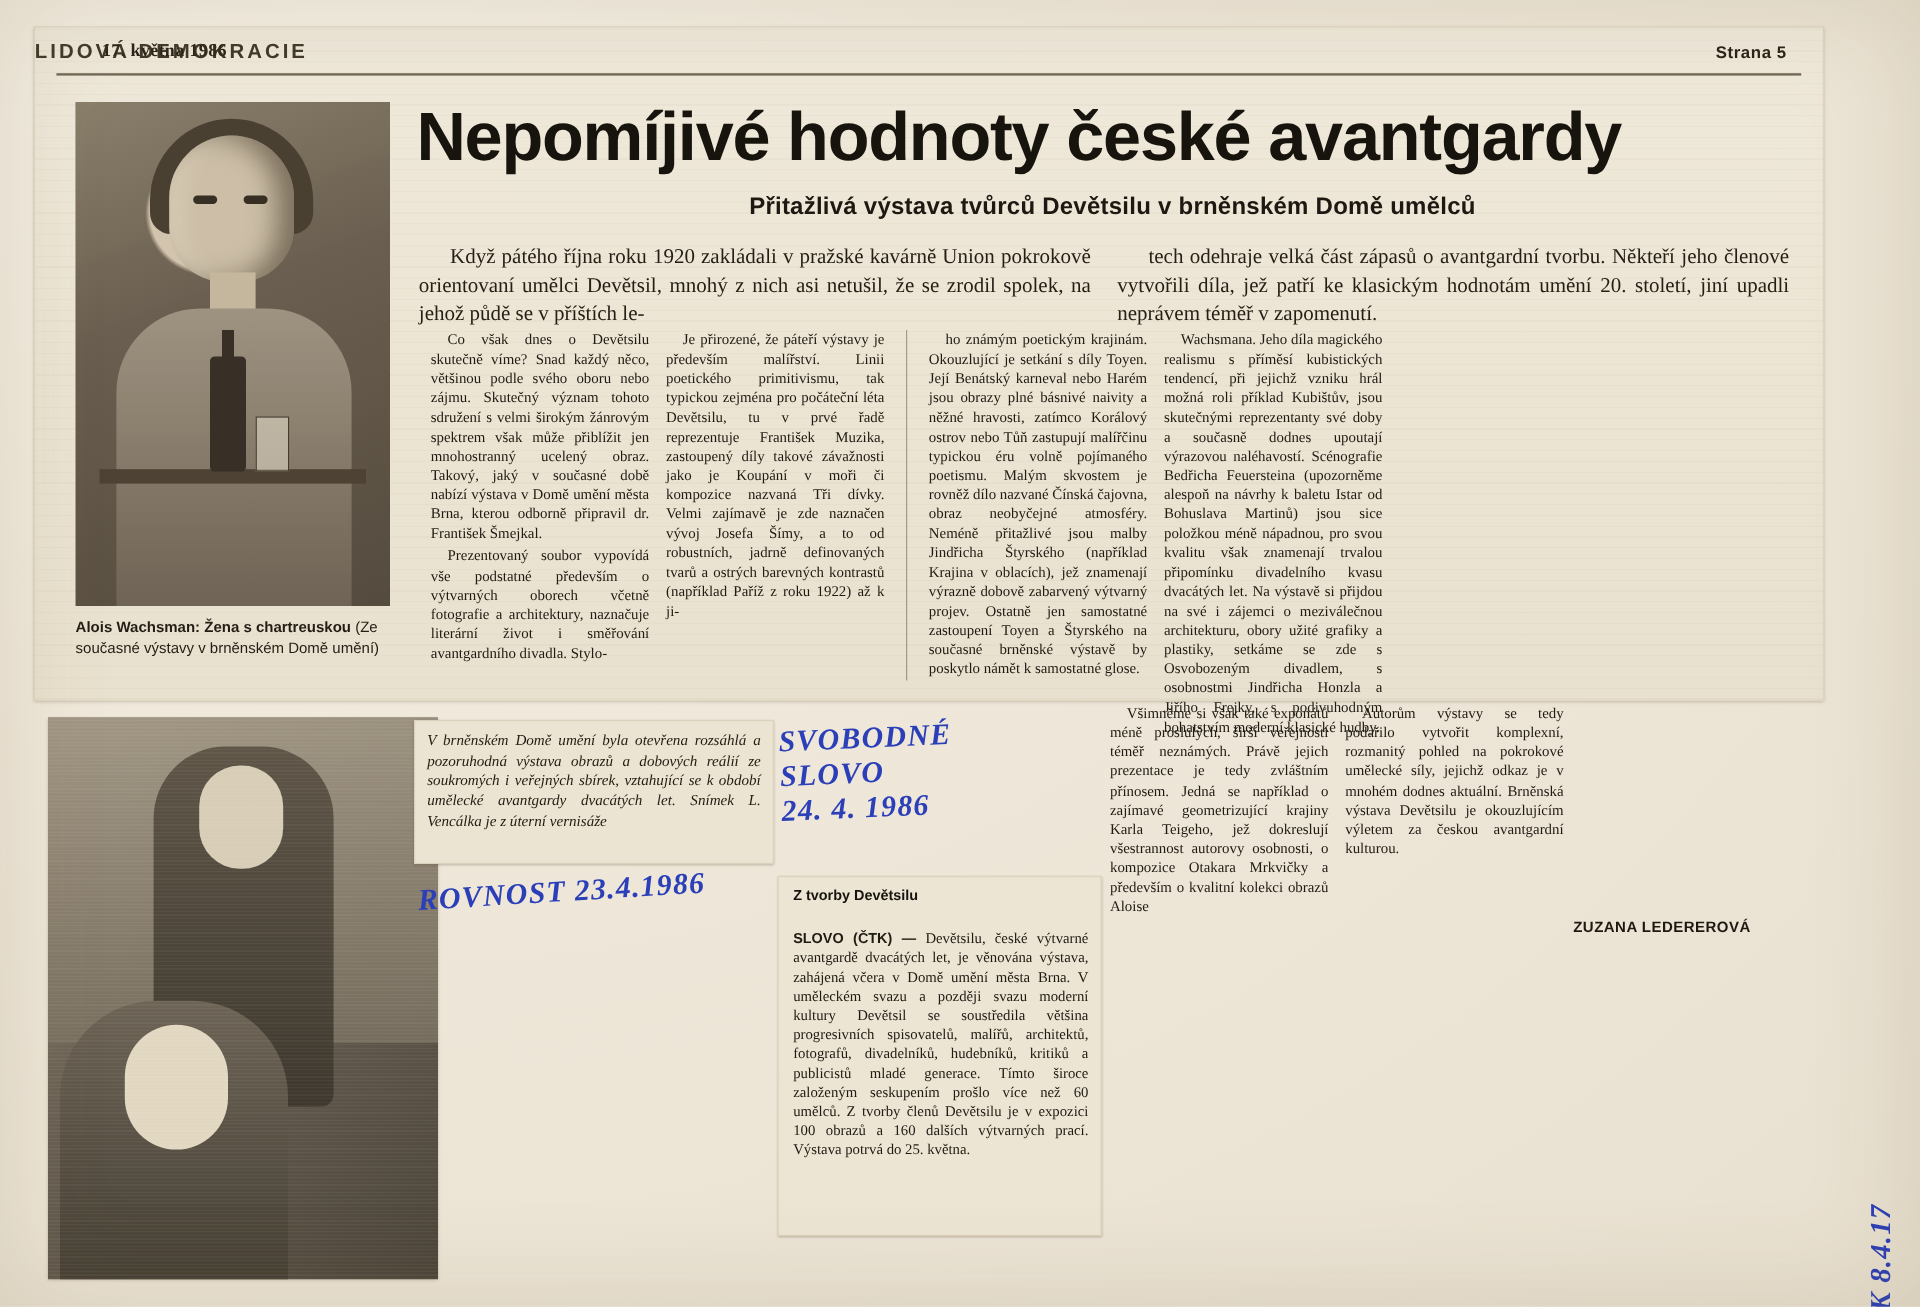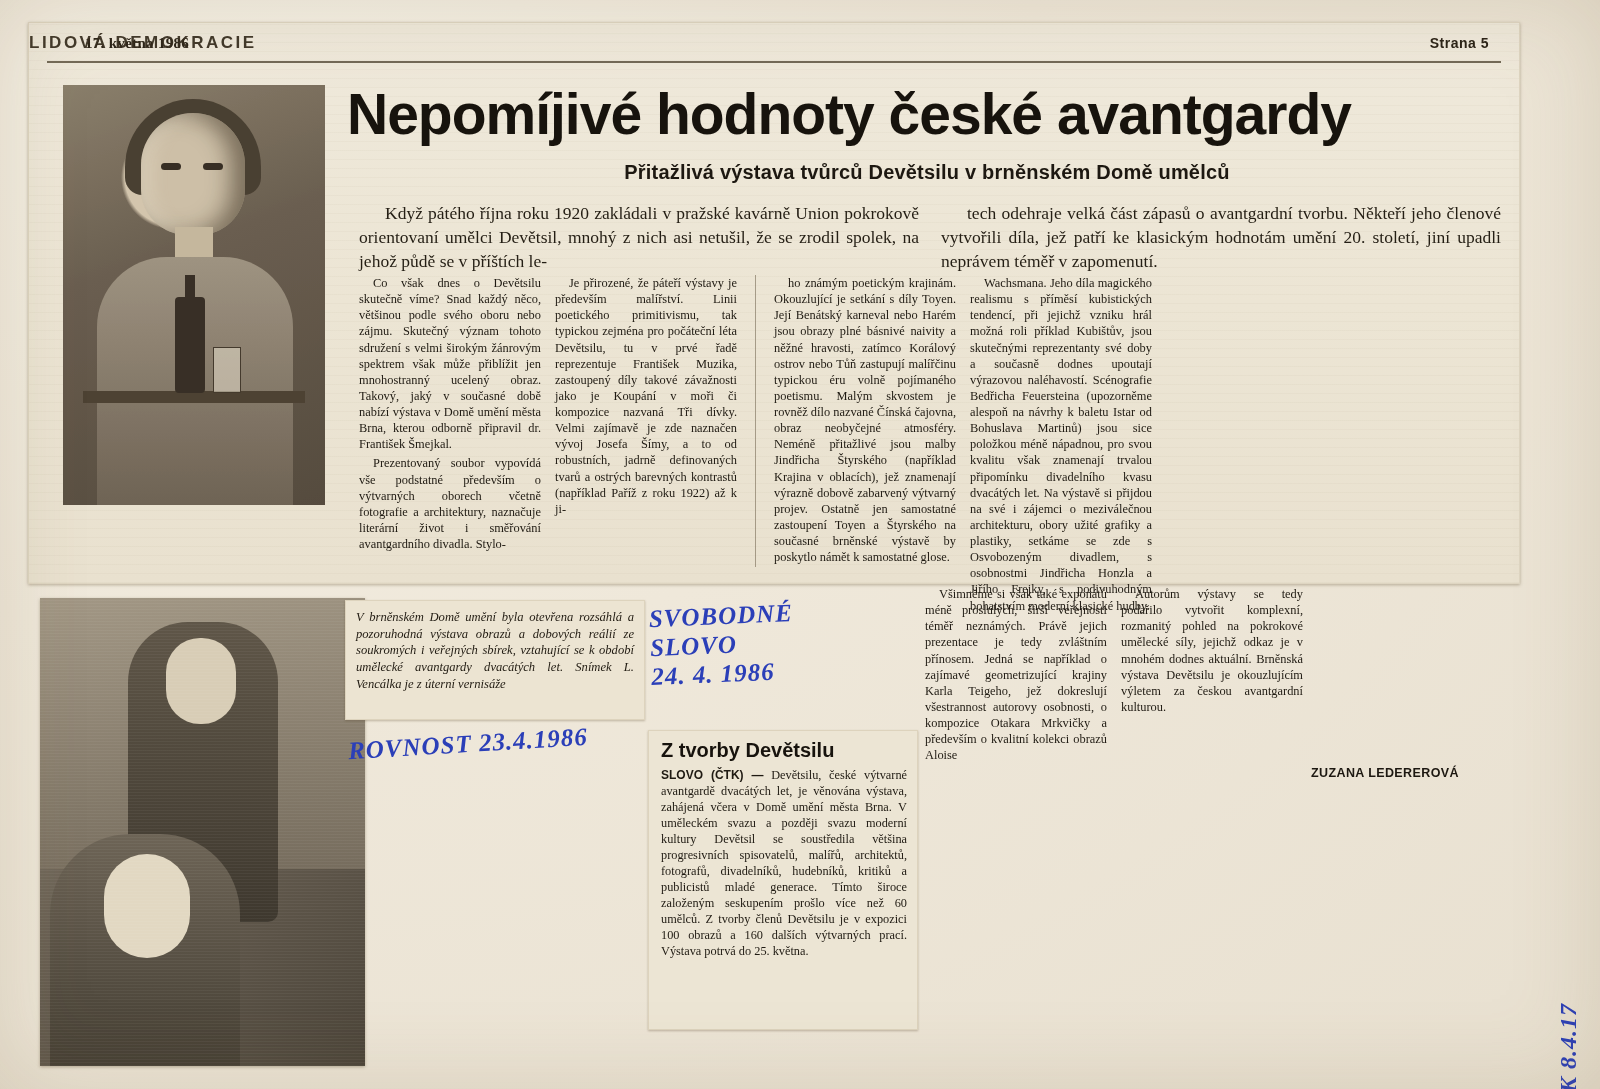--- a/index.html
+++ b/index.html
@@ -71,21 +71,21 @@
   }
   .subhead{
     position:absolute;left:318px;top:138px;width:1160px;
     text-align:center;
     font-family:"Liberation Sans",sans-serif;
     font-weight:700;font-size:20px;color:#1d1811;
     letter-spacing:.2px;
   }
   
   .lead{
-    position:absolute;left:330px;top:178px;width:1150px;
+    position:absolute;left:320px;top:178px;width:1150px;
     display:flex;gap:22px;
   }
   .lead .col{
     width:560px;
     font-family:"Liberation Serif",serif;
     font-size:17.5px;line-height:1.38;
     color:#241e14;text-align:justify;
   }
   .lead .col p{margin:0;text-indent:26px;}
   
@@ -225,21 +225,21 @@
   }
   
   .clip-zt{
     position:absolute;left:648px;top:730px;width:270px;height:300px;
     background:#ece5d4;border:1px solid #ddd3bd;
     box-shadow:0 1px 2px rgba(80,60,30,.3);
     box-sizing:border-box;padding:8px 10px 6px 12px;
   }
   .zt-title{
     font-family:"Liberation Sans",sans-serif;
-    font-weight:700;font-size:20px;color:#17130d;margin:0 0 6px 0;
+    font-weight:700;font-size:12px;color:#17130d;margin:0 0 22px 0;
   }
   .zt-body{
     font-family:"Liberation Serif",serif;
     font-size:12.3px;line-height:1.30;color:#1f1a12;text-align:justify;
   }
   .zt-body b{font-family:"Liberation Sans",sans-serif;font-size:12px;}
   
   .clip-right{
     position:absolute;left:925px;top:586px;width:560px;height:210px;
   }
@@ -277,20 +277,24 @@
         <div class="pm-head"></div>
         <div class="pm-eye" style="left:98px;top:78px;"></div>
         <div class="pm-eye" style="left:140px;top:78px;"></div>
         <div class="pm-neck"></div>
         <div class="pm-body"></div>
         <div class="pm-table"></div>
         <div class="pm-bottle"></div>
         <div class="pm-glass"></div>
       </div>
     </div>
+    <div class="caption">
+      <span>Alois Wachsman: Žena s chartreuskou</span>
+      <span class="thin">(Ze současné výstavy v brněnském Domě umění)</span>
+    </div>
 
     <div class="headline">Nepomíjivé hodnoty české avantgardy</div>
     <div class="subhead">Přitažlivá výstava tvůrců Devětsilu v brněnském Domě umělců</div>
 
     <div class="lead">
       <div class="col">
         <p>Když pátého října roku 1920 zakládali v pražské kavárně Union pokrokově orientovaní umělci Devětsil, mnohý z nich asi netušil, že se zrodil spolek, na jehož půdě se v příštích le-</p>
       </div>
       <div class="col">
         <p>tech odehraje velká část zápasů o avantgardní tvorbu. Někteří jeho členové vytvořili díla, jež patří ke klasickým hodnotám umění 20. století, jiní upadli neprávem téměř v zapomenutí.</p>

